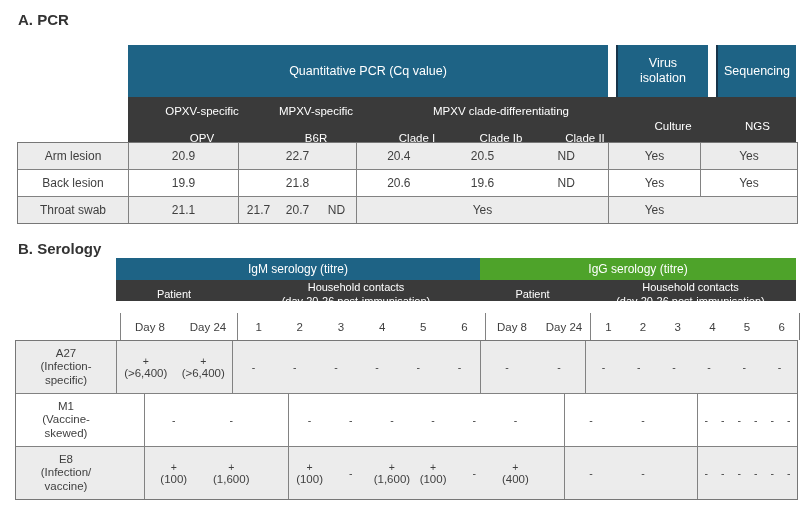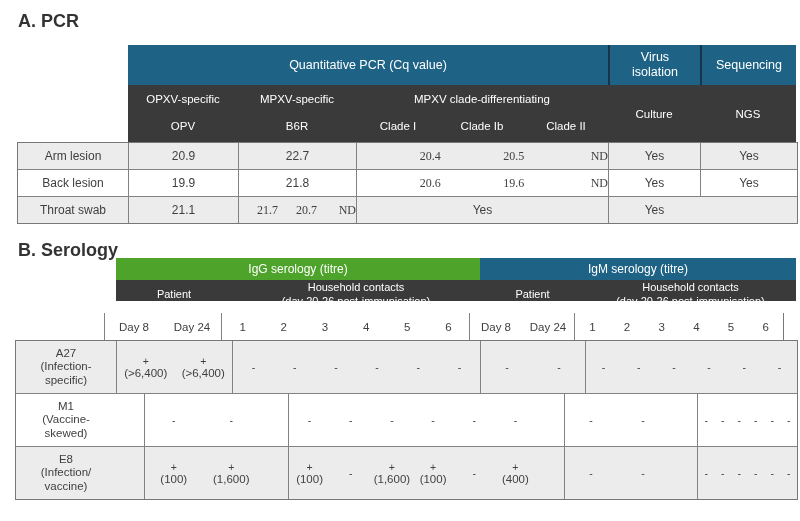--- a/index.html
+++ b/index.html
@@ -1,35 +1,35 @@
 <!DOCTYPE html>
 <html><head>
 <meta charset="utf-8">
 <style>
   html,body { margin:0; padding:0; background:#fff; }
   .canvas {
     position:relative; width:800px; height:521px; background:#ffffff;
     font-family:"Liberation Sans", sans-serif; overflow:hidden;
   }
   .panel-title {
-    position:absolute; font-size:18px; font-weight:bold; color:#333333;
+    position:absolute; font-size:15px; font-weight:bold; color:#333333;
   }
   
   .pa-head { position:absolute; left:128px; top:45px; width:668px; }
-  .teal-row { display:grid; grid-template-columns:480px 92px 1fr; height:40px; }
+  .teal-row { display:grid; grid-template-columns:480px 92px 1fr; height:52px;gap:8px; }
   .teal-cell {
     background:#1e6385; color:#ffffff; font-size:12.5px;
     display:flex; align-items:center; justify-content:center; text-align:center;
     box-sizing:border-box;
   }
   .teal-cell.sep { border-left:2px solid #17344a; }
   .teal-cell .wrap-narrow { display:inline-block; max-width:64px; line-height:15px; }
   .dark-row {
     display:grid; grid-template-columns:110px 118px 252px 92px 1fr;
-    height:57px; background:#3a3a3a; color:#ffffff; font-size:11.5px;
+    height:57px; background:#3a3a3a; color:#ffffff; font-size:11.5px;padding-left:19px;
   }
   .dk {
     display:flex; flex-direction:column; align-items:center; justify-content:space-between;
     box-sizing:border-box; padding:8px 0 10px 0; text-align:center;
   }
   .dk-center { display:flex; align-items:center; justify-content:center; text-align:center; }
   .clade-subs { display:grid; grid-template-columns:1fr 1fr 1fr; width:100%; }
   .clade-subs span { text-align:center; }
   .pa-body {
     position:absolute; left:17px; top:142px; width:779px;
@@ -37,34 +37,34 @@
   }
   .arow { display:grid; grid-template-columns:110px 110px 118px 252px 92px 1fr; height:26px; }
   .arow > div {
     display:flex; align-items:center; justify-content:center;
     font-size:12px; color:#3f3f3f; box-sizing:border-box;
   }
   .arow > div + div { border-left:1px solid #828282; }
   .arow + .arow { border-top:1px solid #828282; }
   .arow:nth-child(odd) { background:#ececec; }
   .clade-data { display:grid !important; grid-template-columns:1fr 1fr 1fr; align-items:center; }
-  .clade-data span { text-align:right;font-family:Liberation Serif, serif; }
+  .clade-data span { text-align:center; }
   
   .pb-chead { position:absolute; left:116px; top:258px; width:680px; height:22px; display:grid; grid-template-columns:364px 1fr; }
   .chead-cell { color:#fff; font-size:12px; display:flex; align-items:center; justify-content:center; }
   .chead-cell.igg { background:#4ea32a; }
   .chead-cell.igm { background:#1e6385; }
   .pb-dark {
     position:absolute; left:116px; top:280px; width:680px; height:21px; background:#3a3a3a;
     display:grid; grid-template-columns:116px 248px 105px 1fr;
     color:#ffffff; font-size:11px;
   }
   .pb-dark > div { display:flex; flex-direction:column; align-items:center; justify-content:center; line-height:14px; text-align:center; }
   .pb-sub {
-    position:absolute; left:104px; top:313px; width:680px; height:27px;
+    position:absolute; left:120px; top:313px; width:680px; height:27px;
     display:grid; grid-template-columns:116px 248px 105px 1fr;
     border-left:1px solid #828282; border-right:1px solid #777777;
     box-sizing:border-box; background:#fff;
   }
   .pb-sub > div { box-sizing:border-box; }
   .pb-sub > div + div { border-left:1px solid #828282; }
   .g2 { display:grid; grid-template-columns:1fr 1fr; height:100%; }
   .g6 { display:grid; grid-template-columns:repeat(6,1fr); height:100%; }
   .g2 > div, .g6 > div {
     display:flex; flex-direction:column; align-items:center; justify-content:center;
@@ -157,22 +157,22 @@
         <span>ND</span>
       </div>
       <div>Yes</div>
       <div>Yes</div>
     </div>
   </div>
 
   <div class="panel-title" style="left:18px; top:240px;">B. Serology</div>
 
   <div class="pb-chead">
+    <div class="chead-cell igm">IgM serology (titre)</div>
     <div class="chead-cell igg">IgG serology (titre)</div>
-    <div class="chead-cell igm">IgM serology (titre)</div>
   </div>
 
   <div class="pb-dark">
     <div>
       <span>Patient</span>
     </div>
     <div>
       <span>Household contacts</span>
       <span>(day 20-26 post-immunisation)</span>
     </div>

